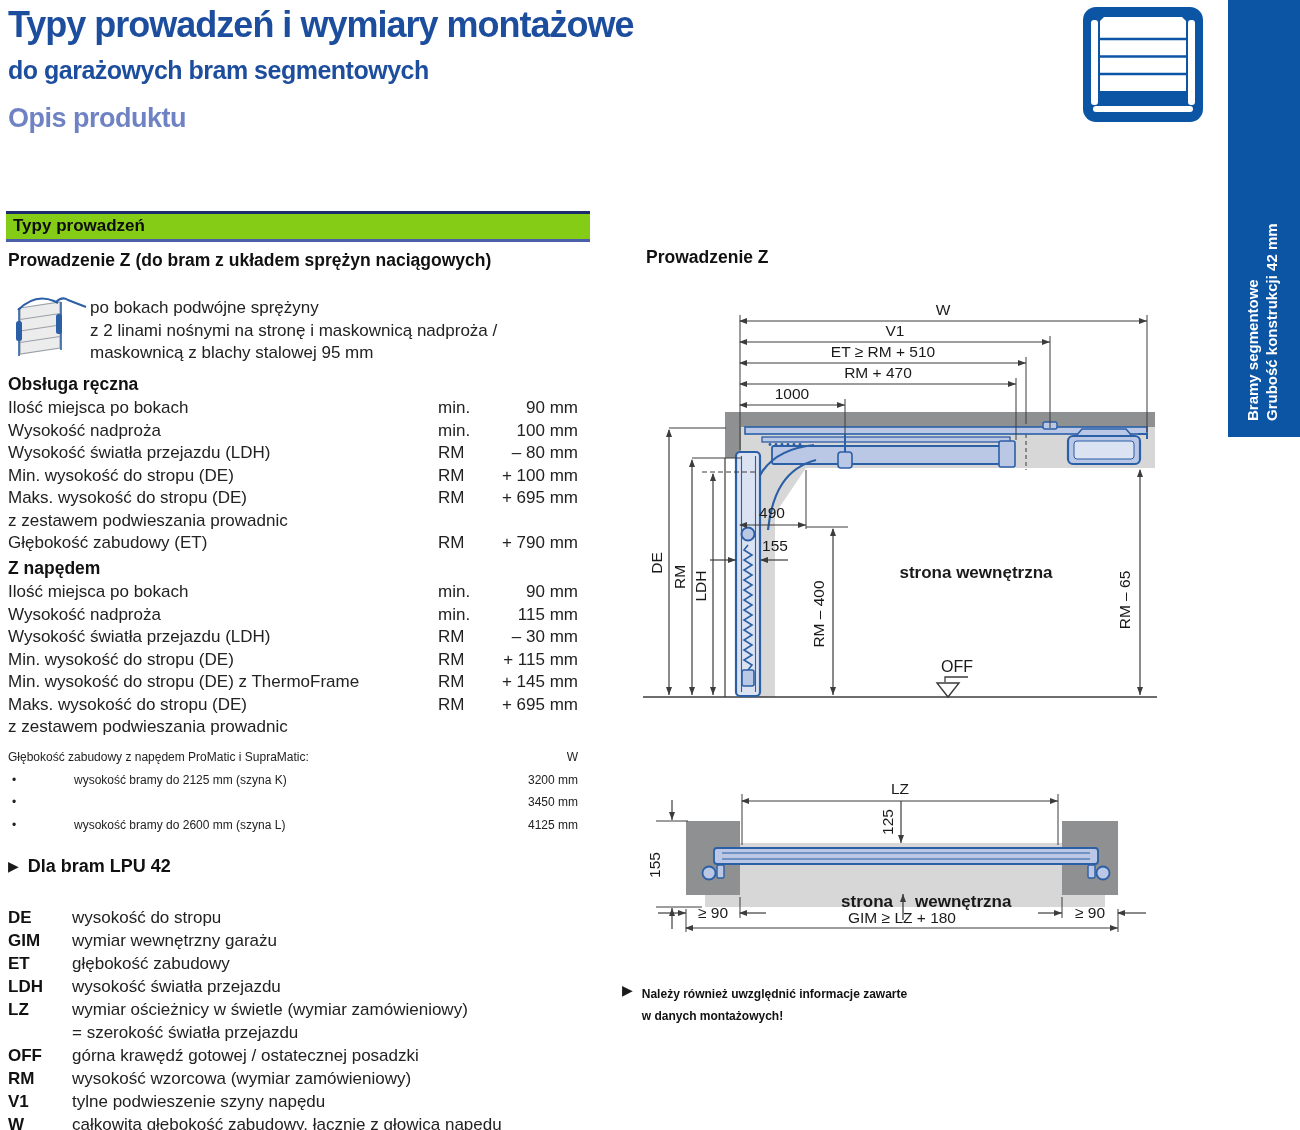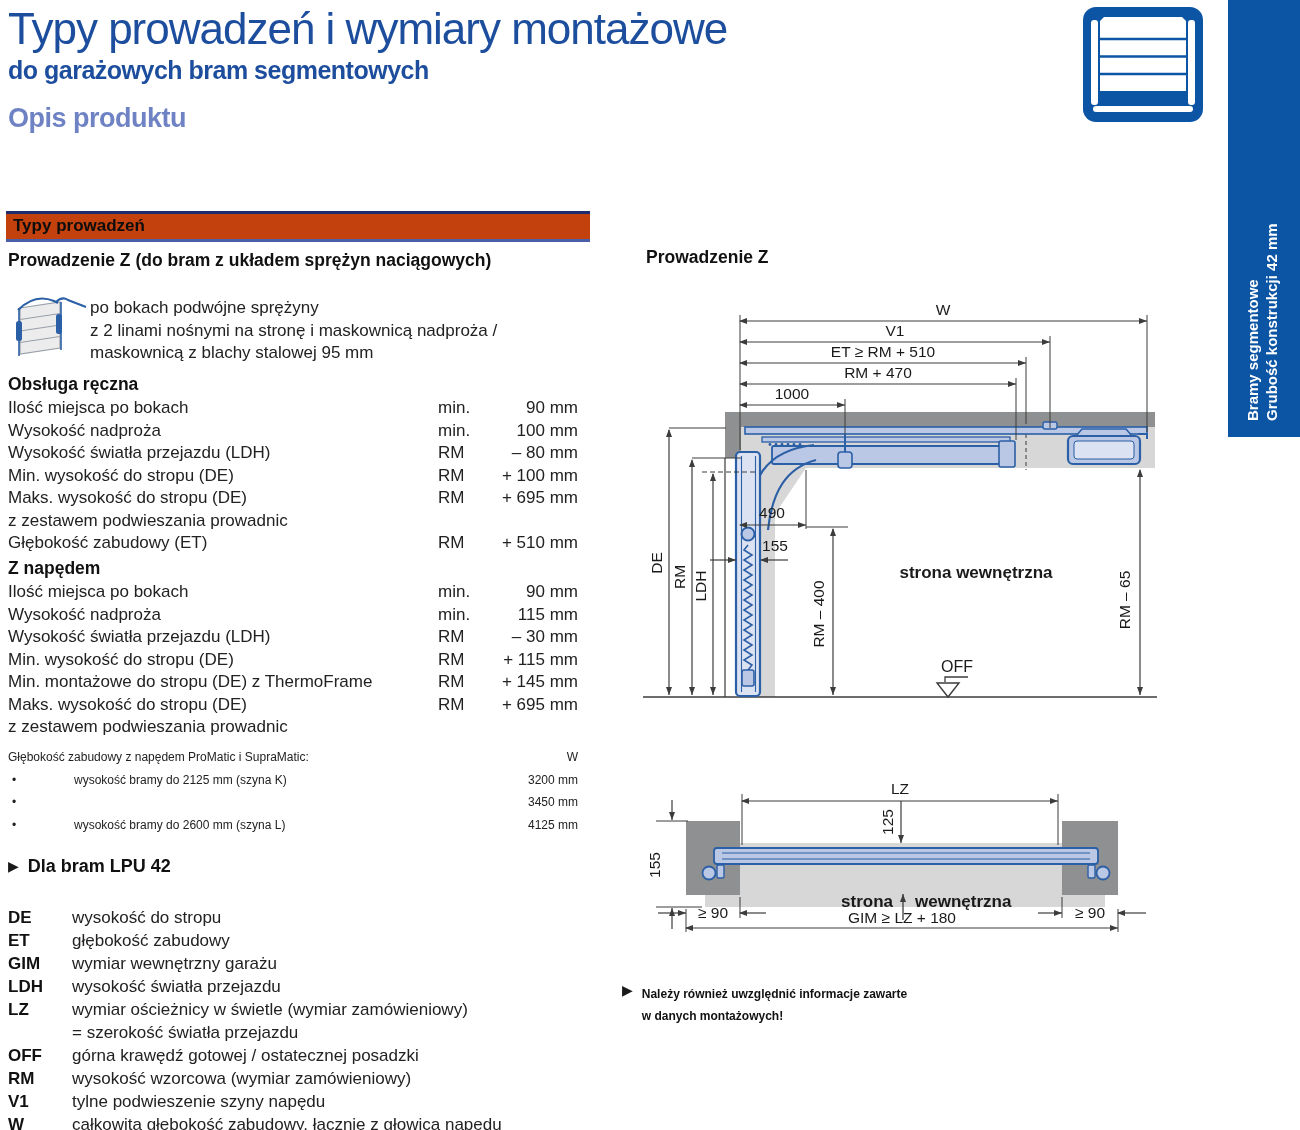--- a/index.html
+++ b/index.html
@@ -1,35 +1,35 @@
 <!DOCTYPE html>
 <html><head>
 <meta charset="utf-8">
 <style>
   html,body{margin:0;padding:0;background:#fff;}
   .page{position:relative;width:1300px;height:1130px;background:#fff;overflow:hidden;
         font-family:"Liberation Sans",sans-serif;color:#1a1a1a;}
 
   
-  .title{position:absolute;left:8px;top:4px;font-size:44px;font-weight:normal;
+  .title{position:absolute;left:8px;top:4px;font-size:36px;font-weight:bold;
          color:#1d4e9e;letter-spacing:-1px;white-space:nowrap;}
   .subtitle{position:absolute;left:8px;top:56px;font-size:25px;font-weight:bold;
             color:#1d4e9e;letter-spacing:-0.5px;}
   .opis{position:absolute;left:8px;top:103px;font-size:27px;font-weight:bold;
         color:#6f83c4;letter-spacing:-0.5px;}
   .door-icon{position:absolute;left:1083px;top:7px;}
 
   
   .side-tab{position:absolute;left:1228px;top:0;width:72px;height:437px;background:#0b55a4;}
   .side-tab-text{writing-mode:vertical-rl;transform:rotate(180deg);height:437px;
                  box-sizing:border-box;padding-top:16px;padding-right:15px;
                  color:#fff;font-weight:bold;font-size:15px;line-height:19px;white-space:nowrap;}
 
   
-  .bar{position:absolute;height:31px;background:#c2410c;border-top:3px solid #1d2d6b;
+  .bar{position:absolute;height:31px;background:#84cc16;border-top:3px solid #1d2d6b;
        border-bottom:3px solid #4a5fa8;box-sizing:border-box;font-size:17px;font-weight:bold;
        color:#0d0d0d;padding-left:7px;line-height:24px;}
   .bar-left{left:6px;top:211px;width:584px;}
   .bar-right{left:620px;top:211px;width:590px;}
   .lead{position:absolute;font-size:17.5px;font-weight:bold;color:#111;}
   .lead-left{left:8px;top:250px;}
   .lead-right{left:622px;top:247px;margin-left:24px;}
 
   
   .intro-icon{position:absolute;left:8px;top:294px;}
@@ -151,21 +151,21 @@
         <div class="val">+ 695 mm</div>
       </div>
     <div class="row">
         <div class="lbl">z zestawem podwieszania prowadnic</div>
         <div class="qual"></div>
         <div class="val"></div>
       </div>
     <div class="row">
         <div class="lbl">Głębokość zabudowy (ET)</div>
         <div class="qual">RM</div>
-        <div class="val">+ 510 mm</div>
+        <div class="val">+ 790 mm</div>
       </div>
   </div>
 
   <div class="spec spec-drive">
     <div class="h">Z napędem</div>
     <div class="row">
         <div class="lbl">Ilość miejsca po bokach</div>
         <div class="qual">min.</div>
         <div class="val">90 mm</div>
       </div>
@@ -178,21 +178,21 @@
         <div class="lbl">Wysokość światła przejazdu  (LDH)</div>
         <div class="qual">RM</div>
         <div class="val">– 30 mm</div>
       </div>
     <div class="row">
         <div class="lbl">Min. wysokość do stropu (DE)</div>
         <div class="qual">RM</div>
         <div class="val">+ 115 mm</div>
       </div>
     <div class="row">
-        <div class="lbl">Min. montażowe do stropu (DE) z ThermoFrame</div>
+        <div class="lbl">Min. wysokość do stropu (DE) z ThermoFrame</div>
         <div class="qual">RM</div>
         <div class="val">+ 145 mm</div>
       </div>
     <div class="row">
         <div class="lbl">Maks. wysokość do stropu (DE)</div>
         <div class="qual">RM</div>
         <div class="val">+ 695 mm</div>
       </div>
     <div class="row">
         <div class="lbl">z zestawem podwieszania prowadnic</div>
@@ -226,26 +226,26 @@
     <span class="tri">▶</span>
     <span class="t">Dla bram LPU 42</span>
   </div>
 
   <div class="legend">
     <div class="lrow">
         <div class="term">DE</div>
         <div class="desc">wysokość do stropu</div>
       </div>
     <div class="lrow">
+        <div class="term">GIM</div>
+        <div class="desc">wymiar wewnętrzny garażu</div>
+      </div>
+    <div class="lrow">
         <div class="term">ET</div>
         <div class="desc">głębokość zabudowy</div>
-      </div>
-    <div class="lrow">
-        <div class="term">GIM</div>
-        <div class="desc">wymiar wewnętrzny garażu</div>
       </div>
     <div class="lrow">
         <div class="term">LDH</div>
         <div class="desc">wysokość światła przejazdu</div>
       </div>
     <div class="lrow">
         <div class="term">LZ</div>
         <div class="desc">wymiar ościeżnicy w świetle (wymiar zamówieniowy)</div>
       </div>
     <div class="lrow">

